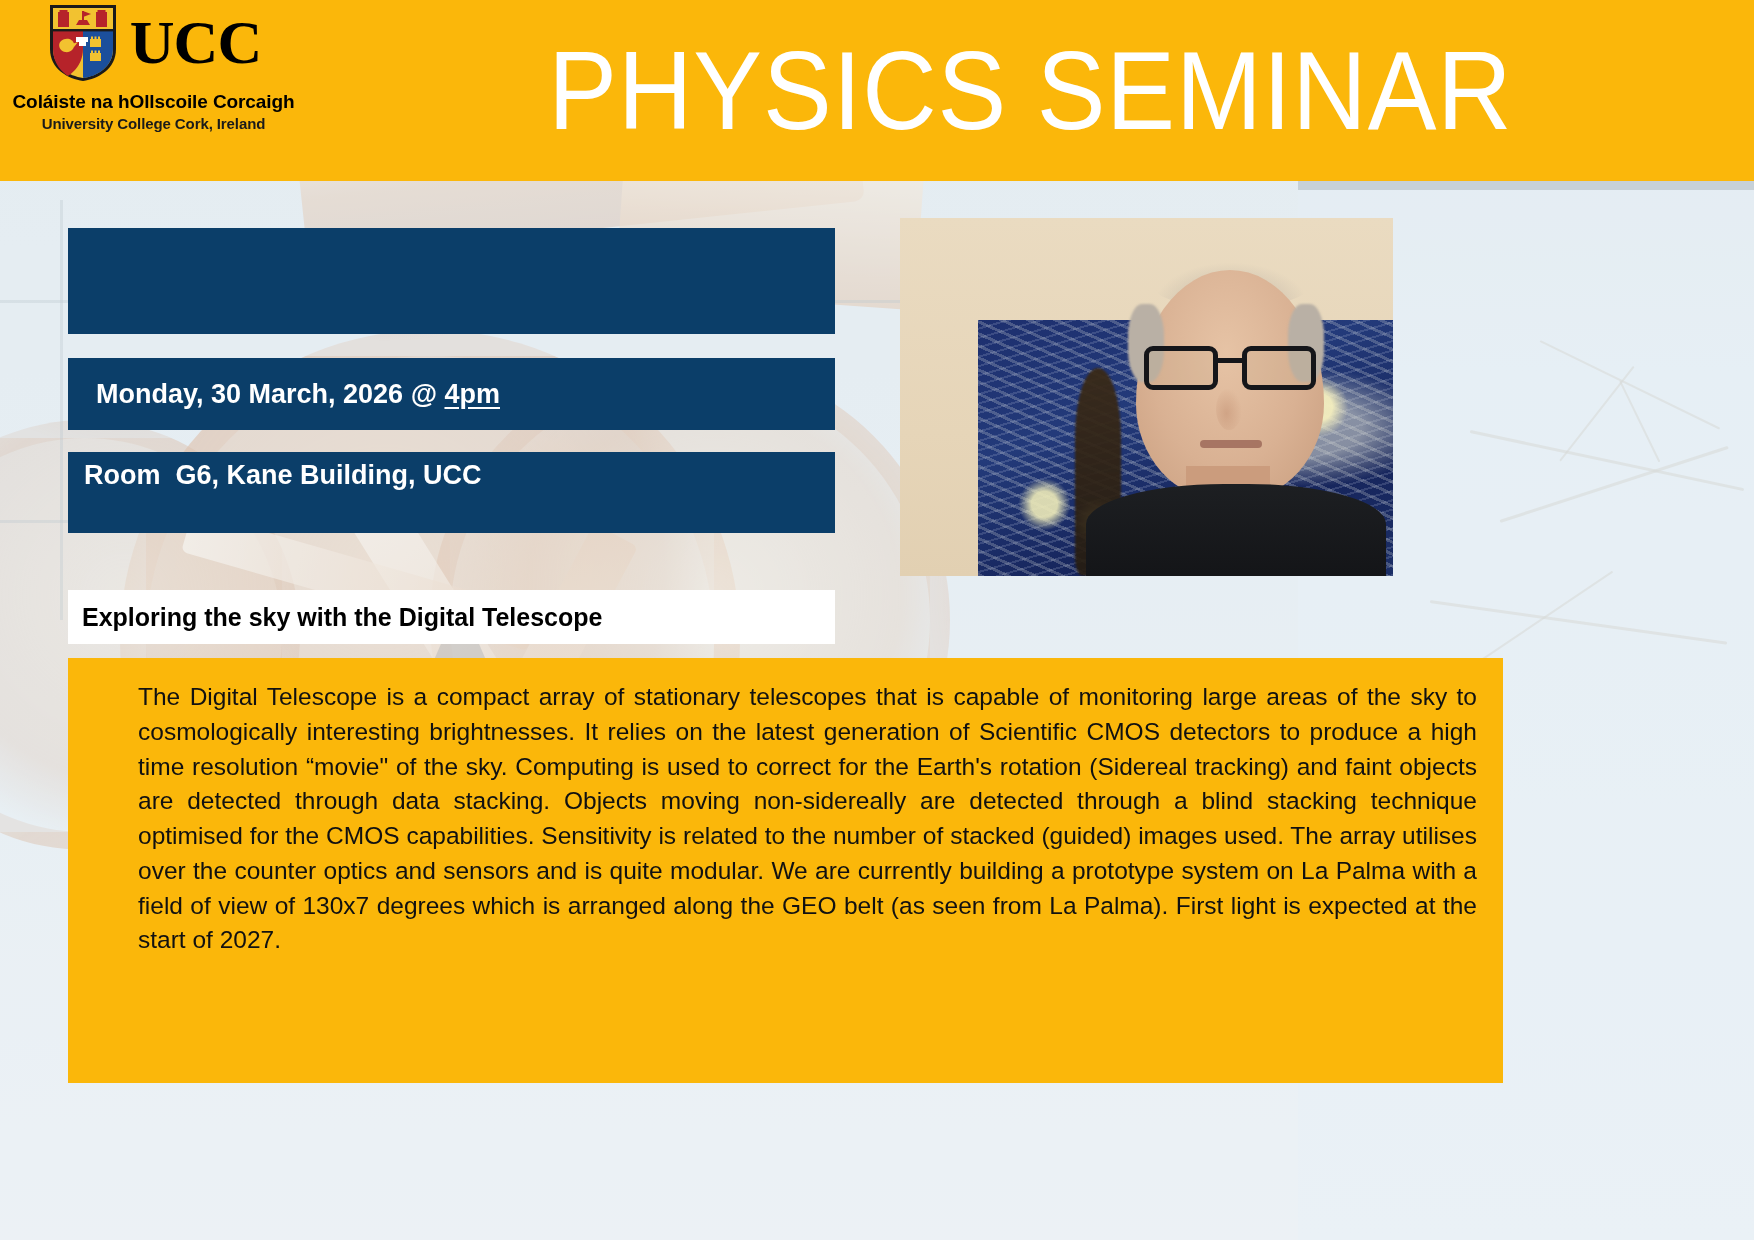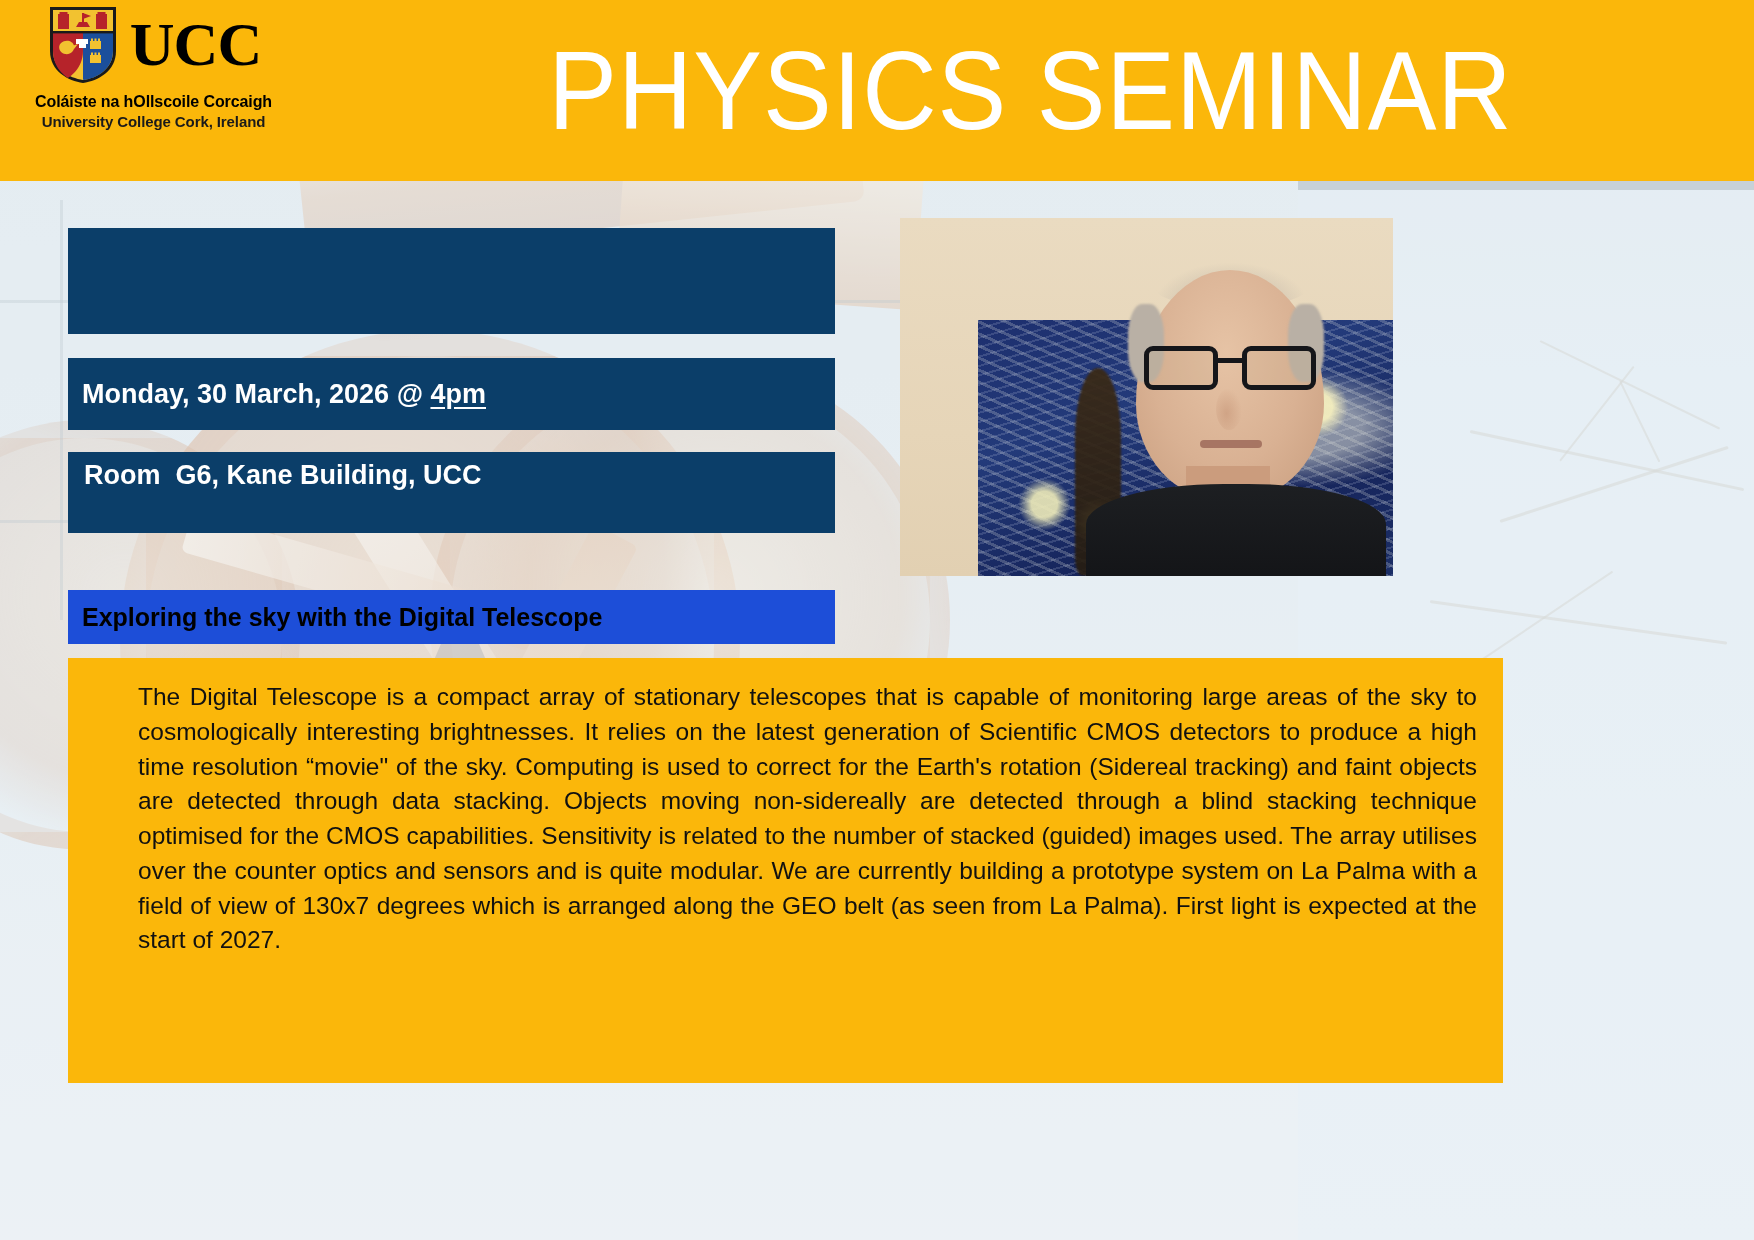--- a/index.html
+++ b/index.html
@@ -117,21 +117,21 @@
   }
   .logo-inner { display: flex; flex-direction: column; align-items: center; }
   .logo-top { display: flex; align-items: center; gap: 10px; }
   .crest { width: 74px; height: 84px; display: block; }
   .ucc-word {
     font-family: "Liberation Serif", serif;
     font-size: 62px; font-weight: 700; color: #000;
     letter-spacing: -1px; line-height: .9;
   }
   .logo-line1 {
-    font-size: 16px; font-weight: 700; color: #000;
+    font-size: 19px; font-weight: 700; color: #000;
     margin-top: 6px; letter-spacing: -0.1px;
   }
   .logo-line2 {
     font-size: 15px; font-weight: 700; color: #1a1a1a;
     margin-top: 2px; letter-spacing: -0.1px;
   }
   .header-title {
     position: absolute; left: 307px; top: 0;
     width: 1447px; height: 181px;
     display: flex; align-items: center; justify-content: center;
@@ -155,39 +155,39 @@
   .speaker-box .l {
     font-size: 26px; font-weight: 700; line-height: 1.0;
     letter-spacing: .1px;
   }
   .speaker-box .l2 { margin-top: 23px; }
 
   .date-box {
     position: absolute; left: 68px; top: 358px;
     width: 767px; height: 72px;
     display: flex; align-items: center;
-    padding-left: 14px;
+    padding-left: 28px;
     z-index: 4;
   }
   .date-box .txt { font-size: 27px; font-weight: 700; }
   .date-box u { text-decoration: underline; text-underline-offset: 4px; }
 
   .room-box {
     position: absolute; left: 68px; top: 452px;
     width: 767px; height: 81px;
     display: flex; align-items: flex-start;
     padding: 8px 0 0 16px;
     z-index: 4;
   }
   .room-box .txt { font-size: 27px; font-weight: 700; white-space: pre; }
 
   .talk-box {
     position: absolute; left: 68px; top: 590px;
     width: 767px; height: 54px;
-    background: #1d4ed8;
+    background: #ffffff;
     display: flex; align-items: center;
     padding-left: 14px;
     z-index: 4;
   }
   .talk-box .txt { font-size: 25px; font-weight: 700; color: #000; }
 
   
   .portrait {
     position: absolute; left: 900px; top: 218px;
     width: 493px; height: 358px;

